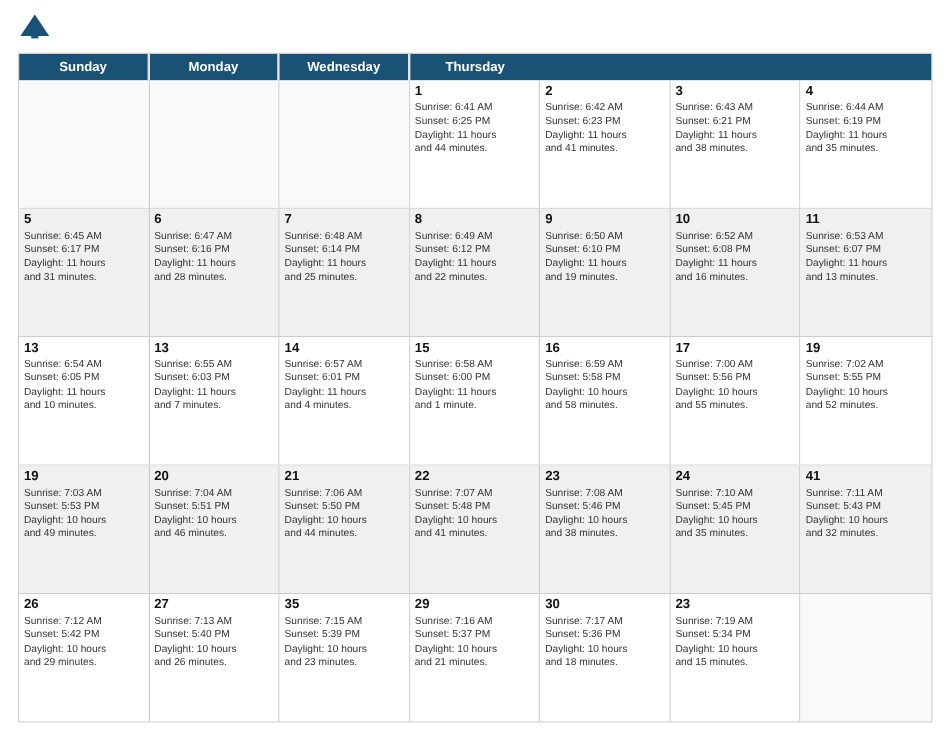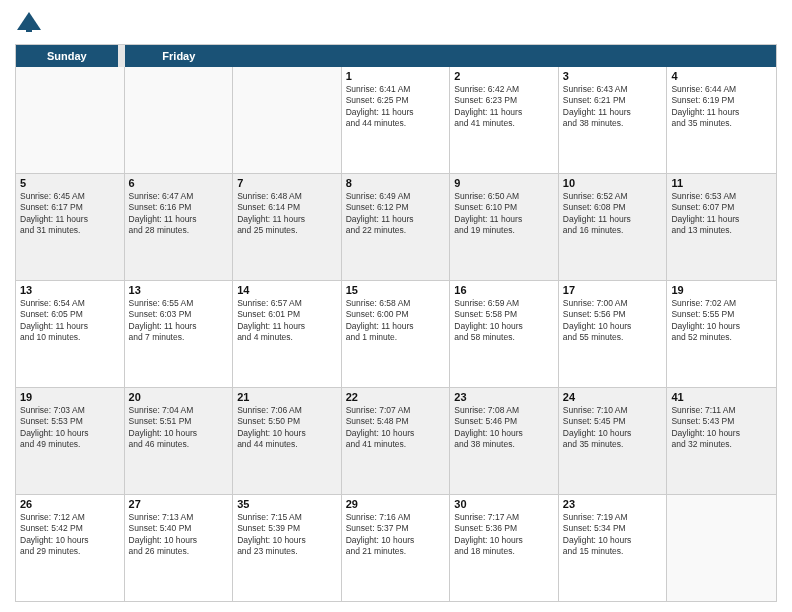--- a/index.html
+++ b/index.html
@@ -70,21 +70,21 @@
       display: grid;
       grid-template-columns: repeat(7, 1fr);
       background: #1a5276;
     }
     .cal-header-cell {
       color: white;
       font-size: 11px;
       font-weight: bold;
       padding: 5px 4px;
       text-align: center;
-      border-right: 7px solid #e5e5e5;
+      border-right: 2px solid #e5e5e5;
     }
     .cal-header-cell:last-child { border-right: none; }
     .cal-body {
       flex: 1;
       display: flex;
       flex-direction: column;
     }
     .cal-row {
       display: grid;
       grid-template-columns: repeat(7, 1fr);
@@ -131,21 +131,23 @@
     </div>
     <div class="title-block">
       <div class="month-title"></div>
       <div class="subtitle"></div>
     </div>
   </div>
 
   <div class="calendar">
     <div class="cal-header" id="cal-header">
         <div class="cal-header-cell">Sunday</div>
-        <div class="cal-header-cell">Friday</div>
+        <div class="cal-header-cell">Monday</div>
+        <div class="cal-header-cell">Wednesday</div>
+        <div class="cal-header-cell">Thursday</div>
       </div>
     <div class="cal-body" id="cal-body">
         <div class="cal-row">
           <div class="cal-cell empty"></div>
           <div class="cal-cell empty"></div>
           <div class="cal-cell empty"></div>
           <div class="cal-cell">
             <div class="day-num">1</div>
             <div class="cell-text">Sunrise: 6:41 AM<br>Sunset: 6:25 PM<br>Daylight: 11 hours<br>and 44 minutes.</div>
           </div>

